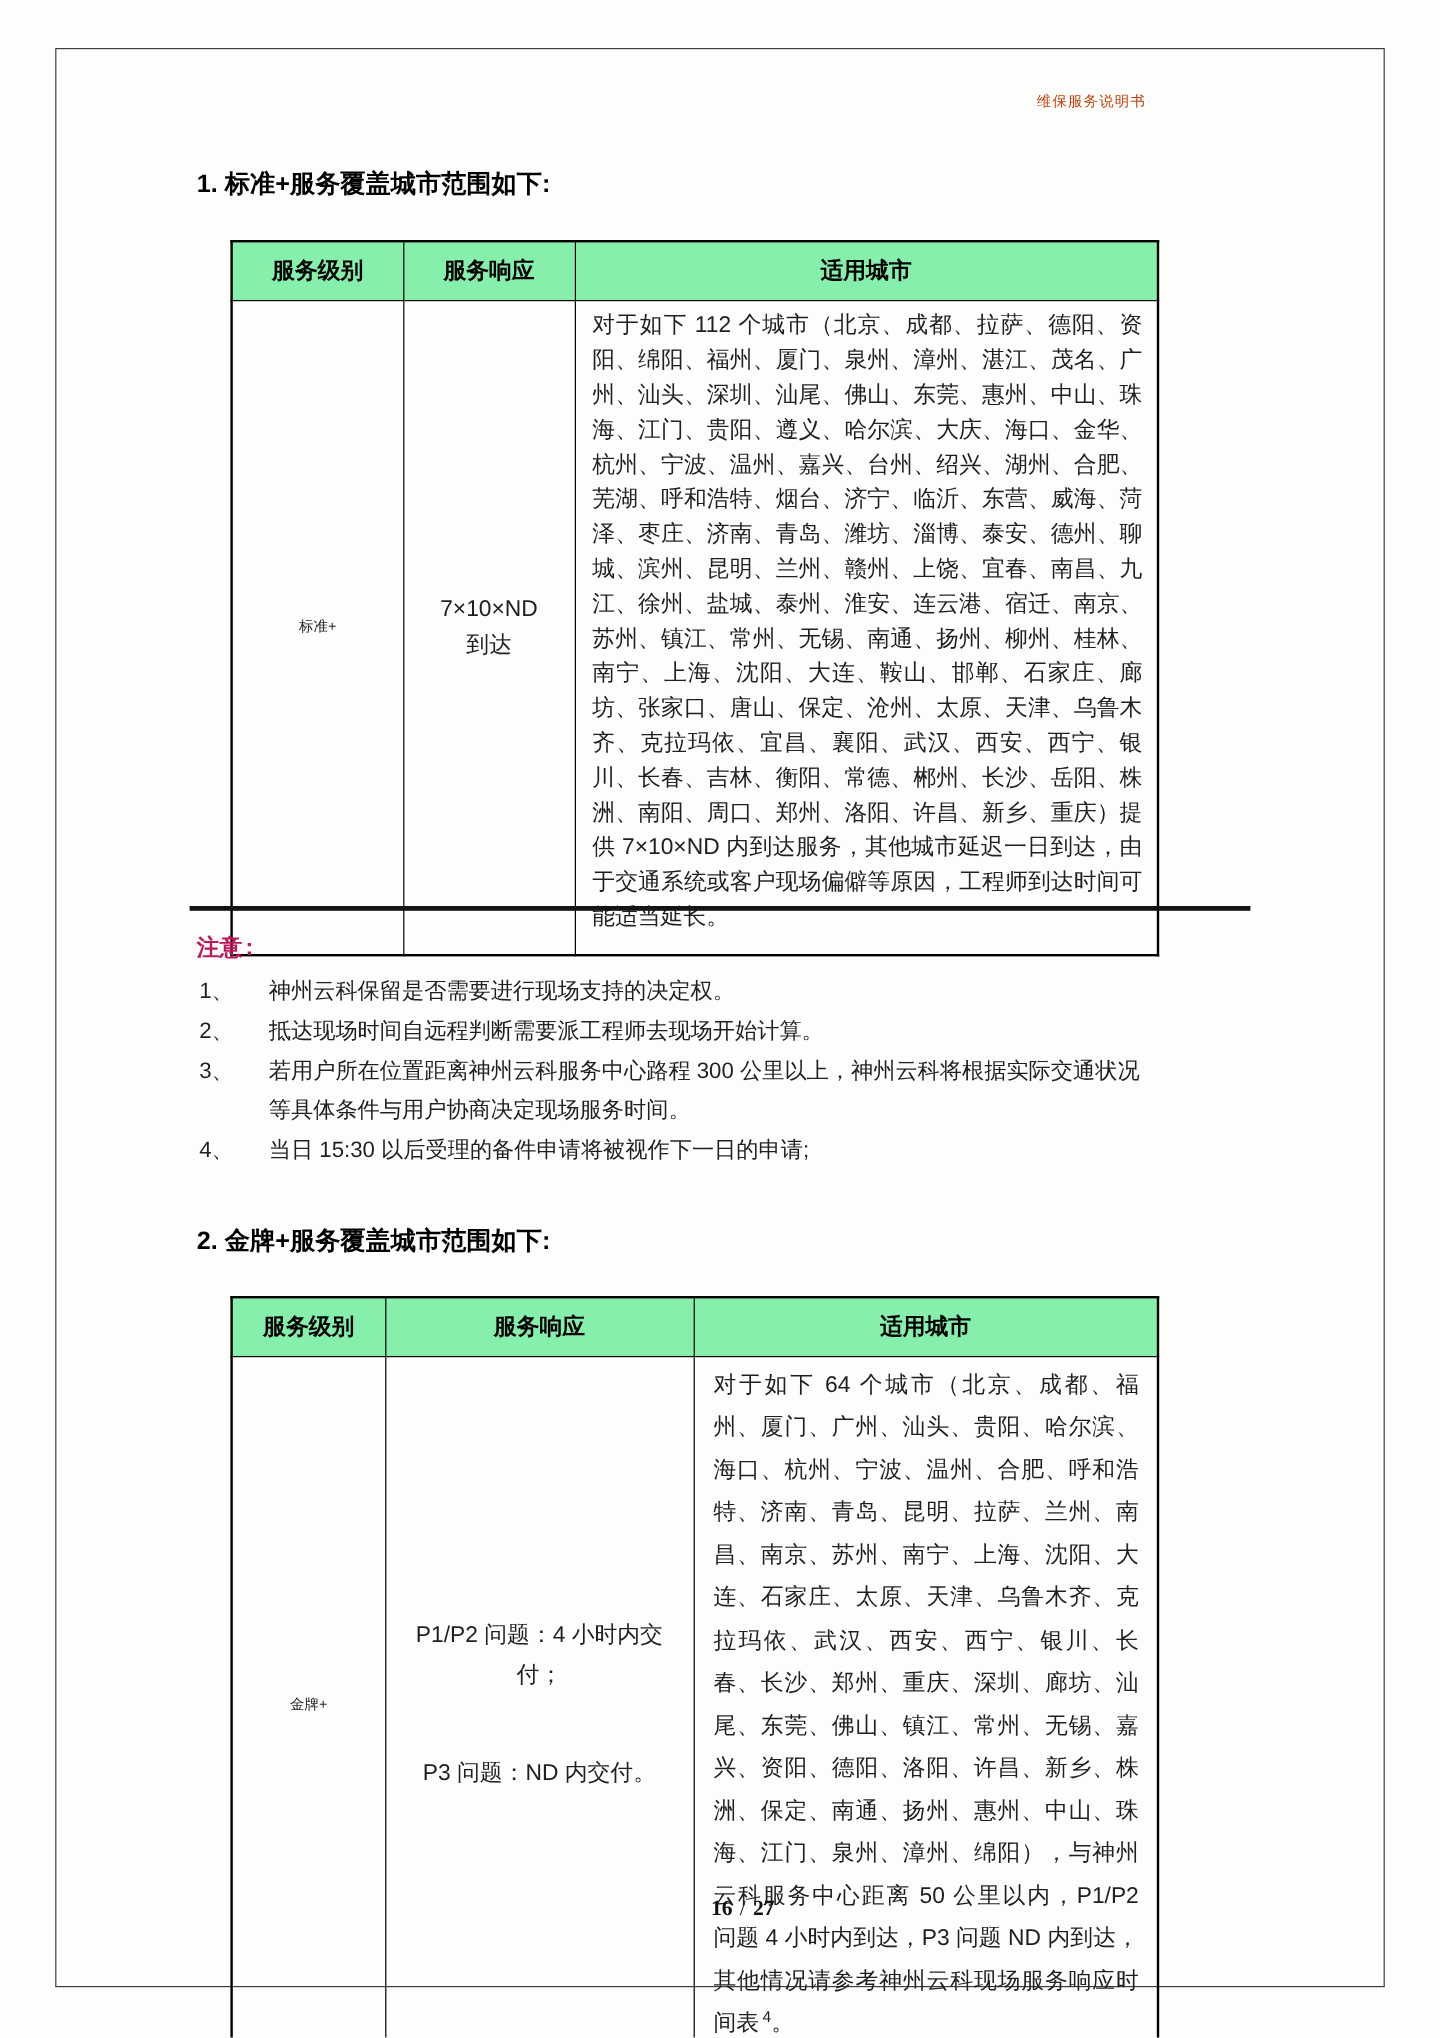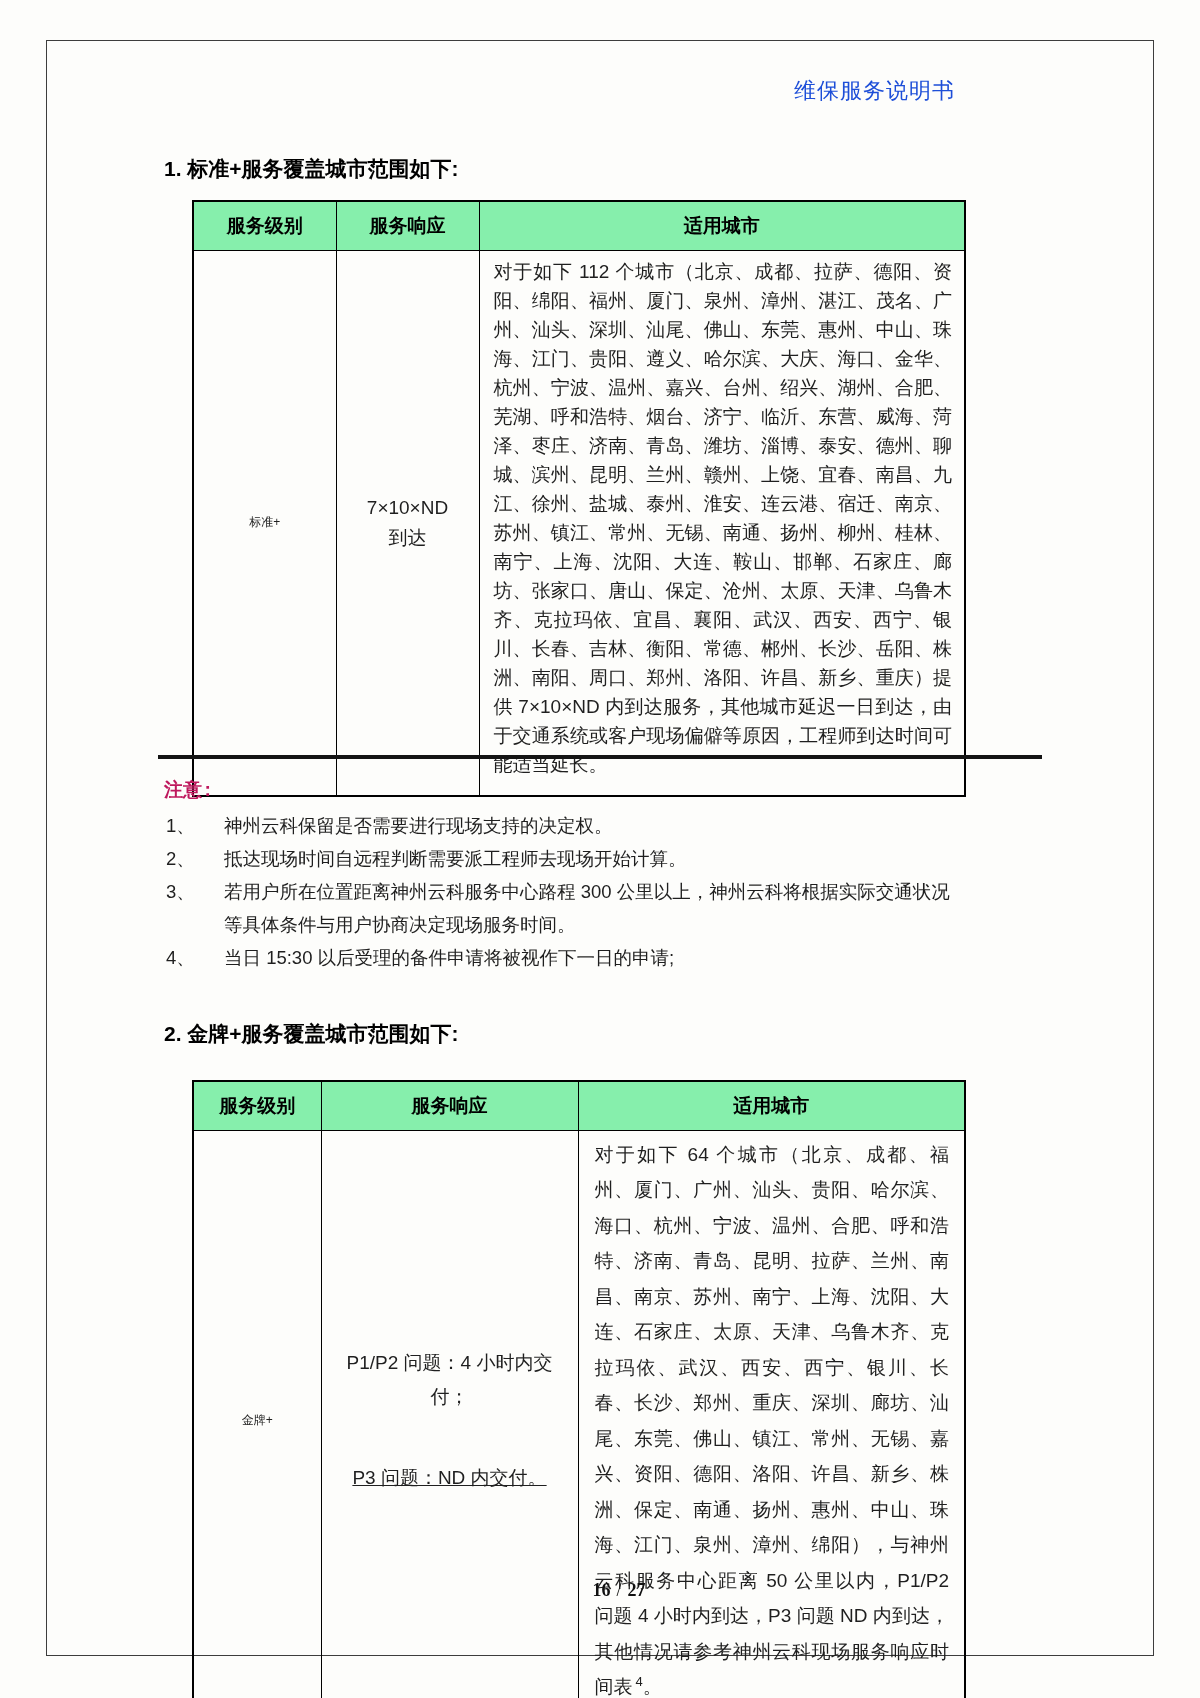--- a/index.html
+++ b/index.html
@@ -13,32 +13,32 @@
   .page-frame {
     position: absolute;
     left: 46px; top: 40px; width: 1108px; height: 1616px;
     border: 1.5px solid #3d3d3d;
     background: transparent;
   }
   .doc-header {
     position: absolute;
     top: 76px; right: 245px;
     font-family: "Liberation Serif", "DejaVu Serif", serif;
-    font-size: 22px;
-    color: #1d4ed8;
+    font-size: 12px;
+    color: #c2410c;
     letter-spacing: 1px;
   }
   .section-heading {
     position: absolute;
     left: 164px;
     font-size: 21px;
     font-weight: bold;
     color: #000;
   }
-  .heading-1 { top: 139px; margin-top: 16px; }
+  .heading-1 { top: 139px; }
   .heading-2 { top: 1020px; }
 
   table.svc-table {
     position: absolute;
     left: 192px;
     width: 772px;
     border-collapse: collapse;
     table-layout: fixed;
     border: 2.5px solid #000;
   }
@@ -61,21 +61,21 @@
     font-size: 12px;
   }
   td.response-cell {
     text-align: center;
     vertical-align: middle;
     font-size: 19px;
     line-height: 30px;
     padding: 0 10px;
   }
   td.response-cell .resp-line-2 { margin-top: 0px; }
-  td.response-cell.gap .resp-line-2 { margin-top: 47px; text-decoration: underline; }
+  td.response-cell.gap .resp-line-2 { margin-top: 47px; }
   .table-2 td.response-cell { line-height: 34px; }
   td.cities-cell {
     vertical-align: middle;
     font-size: 19px;
     text-align: justify;
     color: #1f1f1f;
     padding: 6px 12px 16px 14px;
   }
   .table-1 td.cities-cell { line-height: 29px; }
   .table-2 td.cities-cell { line-height: 35.5px; padding: 6px 15px 6px 16px; }

